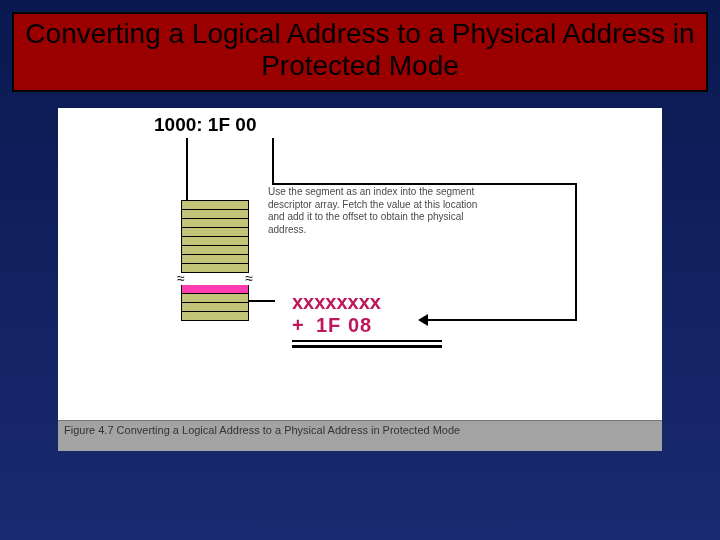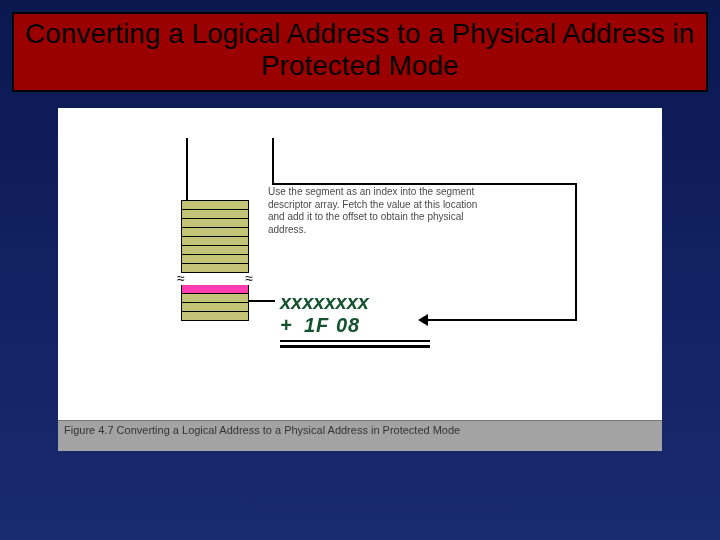--- a/index.html
+++ b/index.html
@@ -90,27 +90,26 @@
     top: 78px;
     width: 220px;
     font-family: Arial, sans-serif;
     font-size: 10px;
     color: #4a4a4a;
     line-height: 1.25;
   }
   
   .math {
     position: absolute;
-    left: 222px;
+    left: 234px;
     top: 183px;
     font-family: Arial, sans-serif;
     font-weight: bold;
     font-size: 20px;
-    color: #14532d;
-    font-style: italic;
+    color: #be185d;
   }
   .math .row { display: flex; align-items: baseline; }
   .math .plus { width: 24px; font-size: 20px; }
   .math .offset { letter-spacing: 1px; }
   .hr1 {
     border: none;
     border-top: 2px solid #000;
     width: 150px;
     margin: 3px 0 3px 0;
   }
@@ -138,20 +137,21 @@
   .l-h3 { left: 191px; top: 192px; width: 26px; height: 2px; }
 </style>
 </head>
 <body>
 
 <div class="title-bar">
   <h1>Converting a Logical Address to a Physical Address in Protected Mode</h1>
 </div>
 
 <div class="diagram-area">
+  <div class="addr-top">1000: 1F 00</div>
 
   <div class="line l-v1"></div>
   <div class="line l-v2"></div>
   <div class="line l-h1"></div>
   <div class="line l-v3"></div>
   <div class="line l-h2"></div>
   <div class="arrow-left"></div>
   <div class="line l-h3"></div>
 
   <div class="seg-table">

